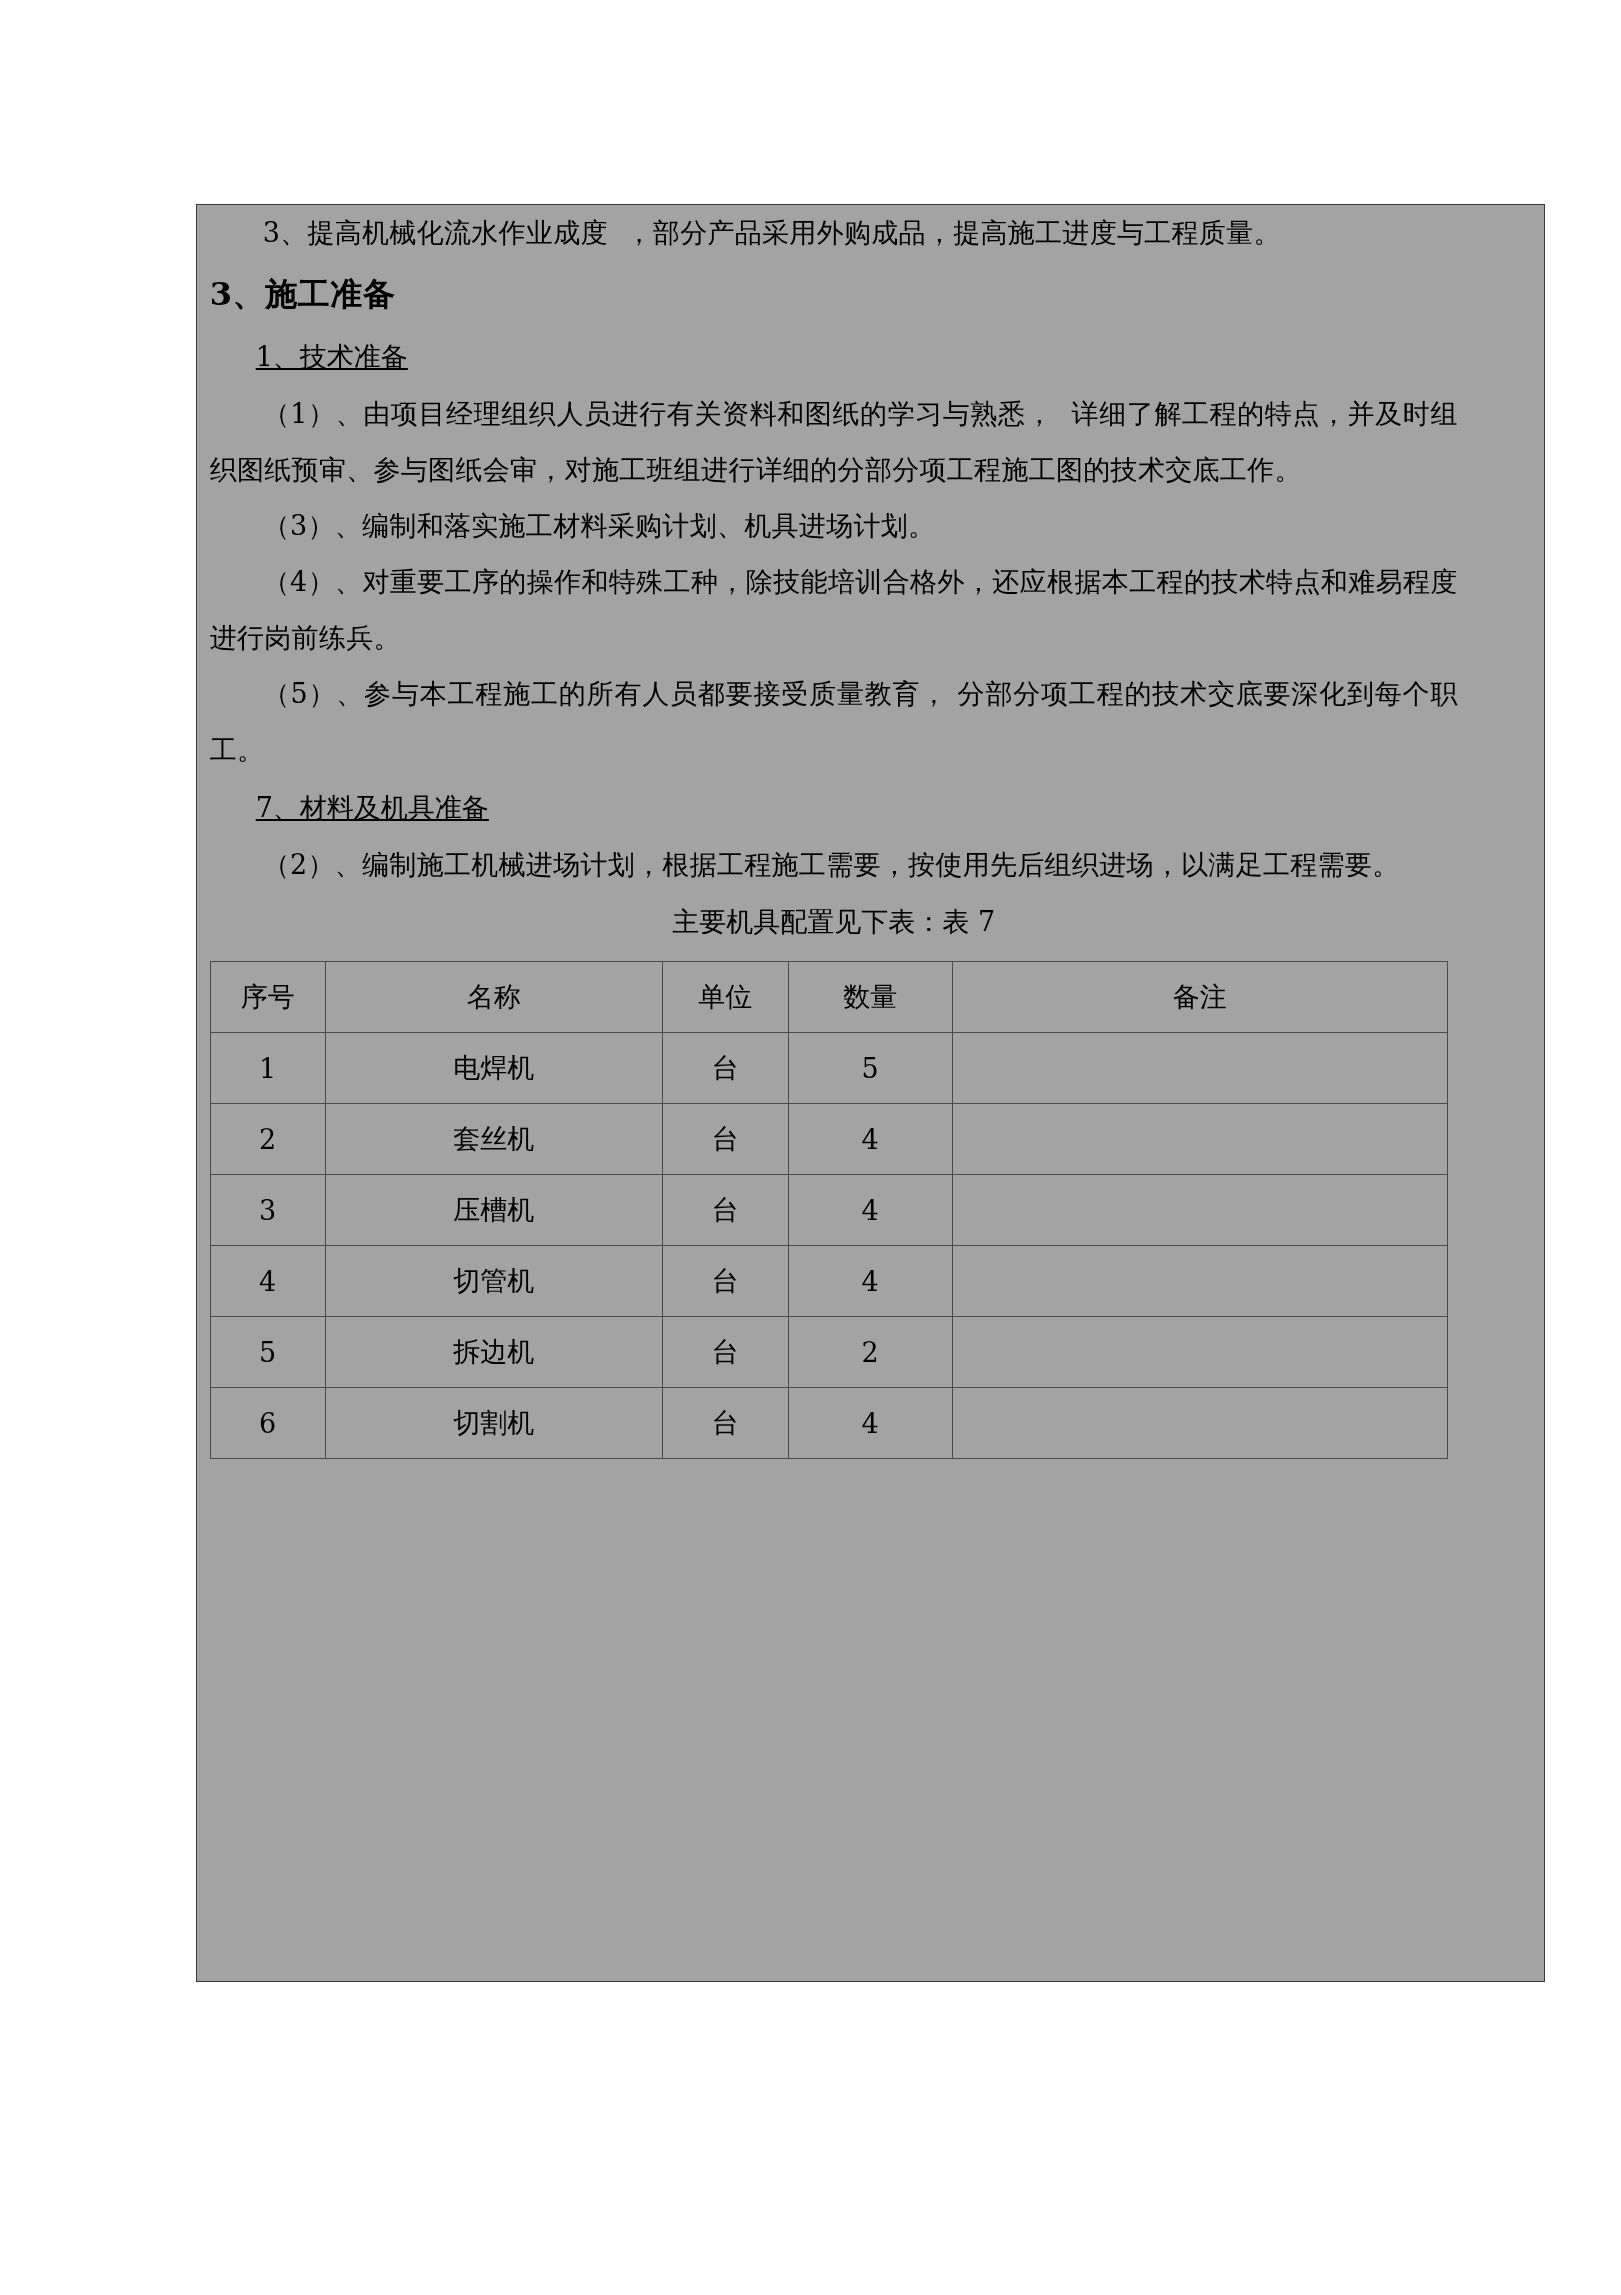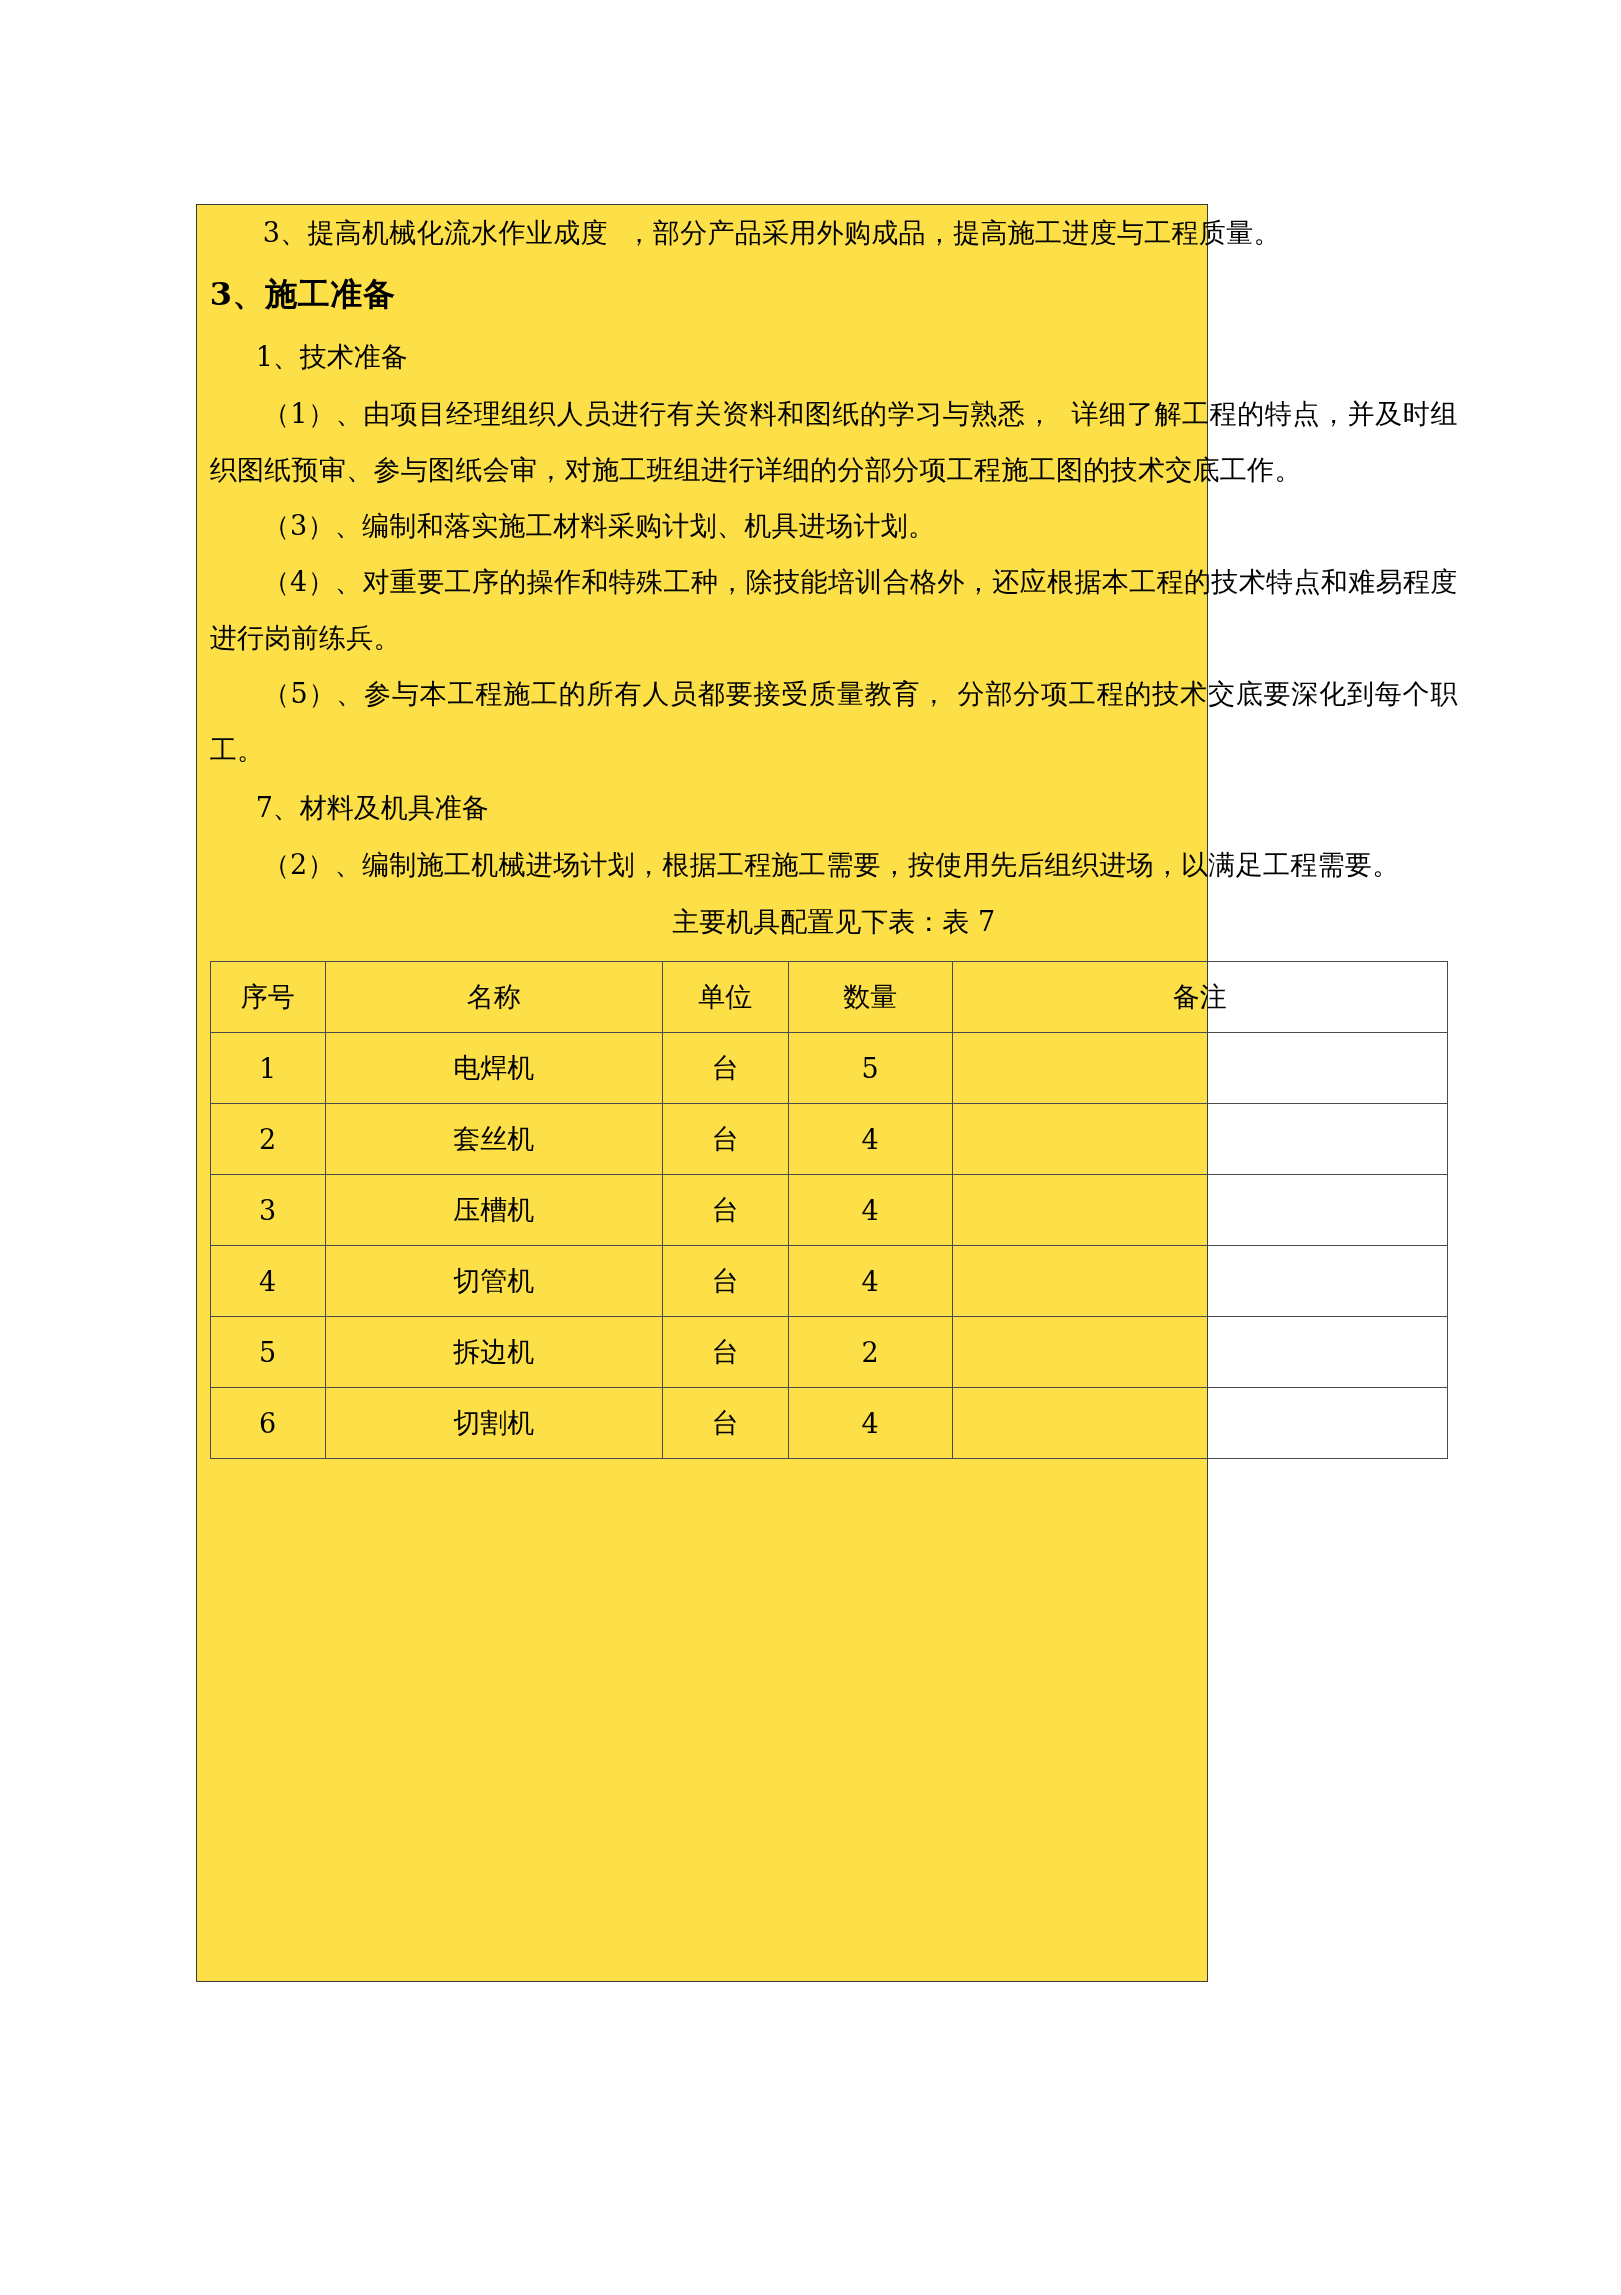--- a/index.html
+++ b/index.html
@@ -14,25 +14,25 @@
     color: #000000;
     position: relative;
     overflow: hidden;
   }
 
   
   #page-frame {
     position: absolute;
     left: 196px;
     top: 204px;
-    width: 1012px;
+    width: 1349px;
     height: 1778px;
     border: 1.9px solid #3a3a3a;
     box-sizing: border-box;
-    background: #fde047;
+    background: #a3a3a3;
   }
 
   #content {
     position: absolute;
     left: 12.7px;
     top: 0px;
     width: 1248px;
     height: 100%;
     box-sizing: border-box;
   }
@@ -54,20 +54,21 @@
     font-size: 32px;
     line-height: 66px;
     margin: 0;
     letter-spacing: 0.6px;
   }
   .sub-heading {
     font-size: 27px;
     line-height: 59px;
     margin: 0;
     text-indent: 46px;
+    text-decoration: underline;
   }
   .caption {
     font-size: 27px;
     line-height: 57px;
     margin: 0;
     text-align: center;
   }
 
   
   #tools-table {

